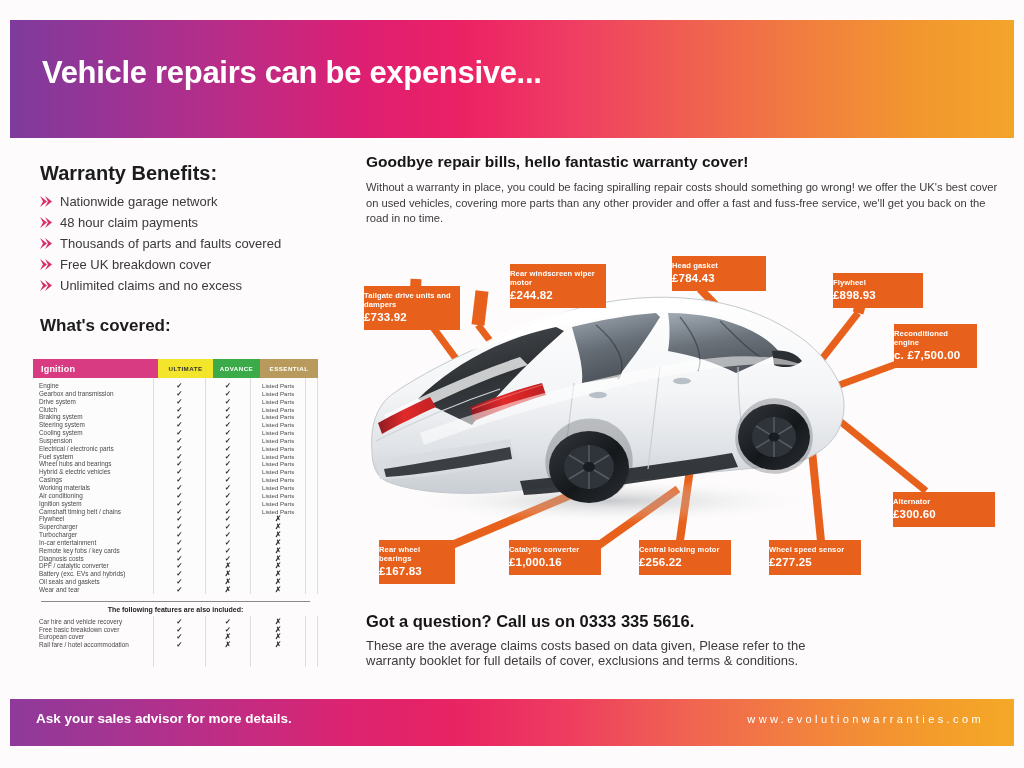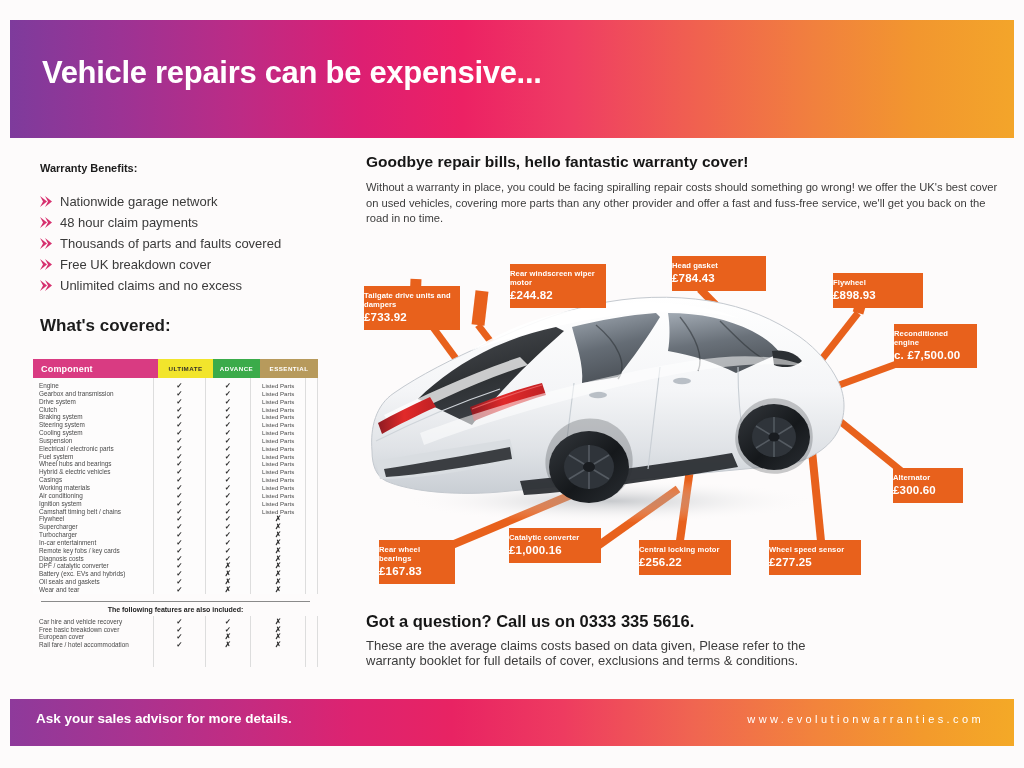--- a/index.html
+++ b/index.html
@@ -40,21 +40,21 @@
     font-size: 31px;
     font-weight: 700;
     color: #ffffff;
     letter-spacing: -0.3px;
   }
 
   
   .benefits-title {
     position: absolute;
     left: 40px; top: 162px;
-    font-size: 11px; font-weight: 700; color: #1c1c1c;
+    font-size: 20px; font-weight: 700; color: #1c1c1c;
   }
   .benefit-list {
     position: absolute;
     left: 40px; top: 191px;
     width: 300px;
   }
   .benefit-row {
     display: flex; align-items: center;
     height: 21px;
   }
@@ -244,21 +244,21 @@
           </svg>
         </span>
         <span class="benefit-text">Unlimited claims and no excess</span>
       </div>
     </div>
 
   <div class="covered-title">What's covered:</div>
 
   <div class="cov-table">
     <div class="cov-head">
-      <div class="ch ch-component">Component</div>
+      <div class="ch ch-component">Ignition</div>
       <div class="ch ch-ultimate">ULTIMATE</div>
       <div class="ch ch-advance">ADVANCE</div>
       <div class="ch ch-essential">ESSENTIAL</div>
     </div>
     <div class="cov-body">
       <div class="col-comp" id="tb-comp">
           <div>Engine</div>
           <div>Gearbox and transmission</div>
           <div>Drive system</div>
           <div>Clutch</div>
@@ -592,36 +592,36 @@
   <div class="callout" style="left:833px; top:273px; width:90px;">
     <div class="cname">Flywheel</div>
     <div class="cprice">£898.93</div>
   </div>
 
   <div class="callout" style="left:894px; top:324px; width:83px;">
     <div class="cname">Reconditioned engine</div>
     <div class="cprice">c. £7,500.00</div>
   </div>
 
-  <div class="callout" style="left:893px; top:468px; width:70px;">
+  <div class="callout" style="left:893px; top:492px; width:102px;">
     <div class="cname">Alternator</div>
     <div class="cprice">£300.60</div>
   </div>
 
   <div class="callout" style="left:769px; top:540px; width:92px;">
     <div class="cname">Wheel speed sensor</div>
     <div class="cprice">£277.25</div>
   </div>
 
   <div class="callout" style="left:639px; top:540px; width:92px;">
     <div class="cname">Central locking motor</div>
     <div class="cprice">£256.22</div>
   </div>
 
-  <div class="callout" style="left:509px; top:528px; width:92px;">
+  <div class="callout" style="left:509px; top:540px; width:92px;">
     <div class="cname">Catalytic converter</div>
     <div class="cprice">£1,000.16</div>
   </div>
 
   <div class="callout" style="left:379px; top:540px; width:76px;">
     <div class="cname">Rear wheel bearings</div>
     <div class="cprice">£167.83</div>
   </div>
 
   <div class="cta-head">Got a question? Call us on 0333 335 5616.</div>

